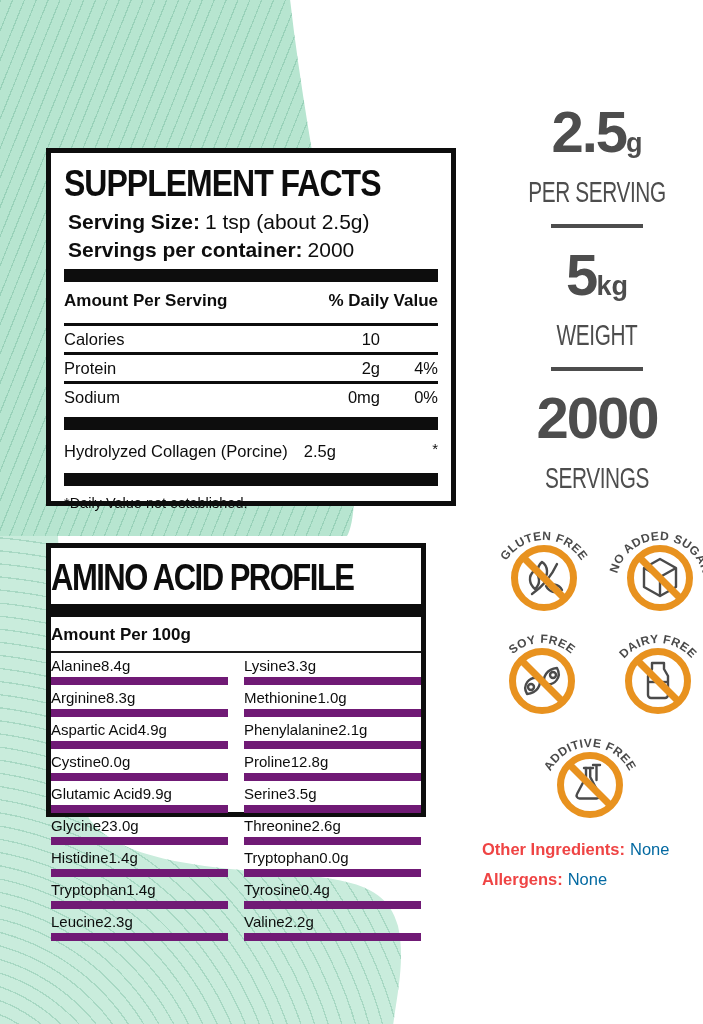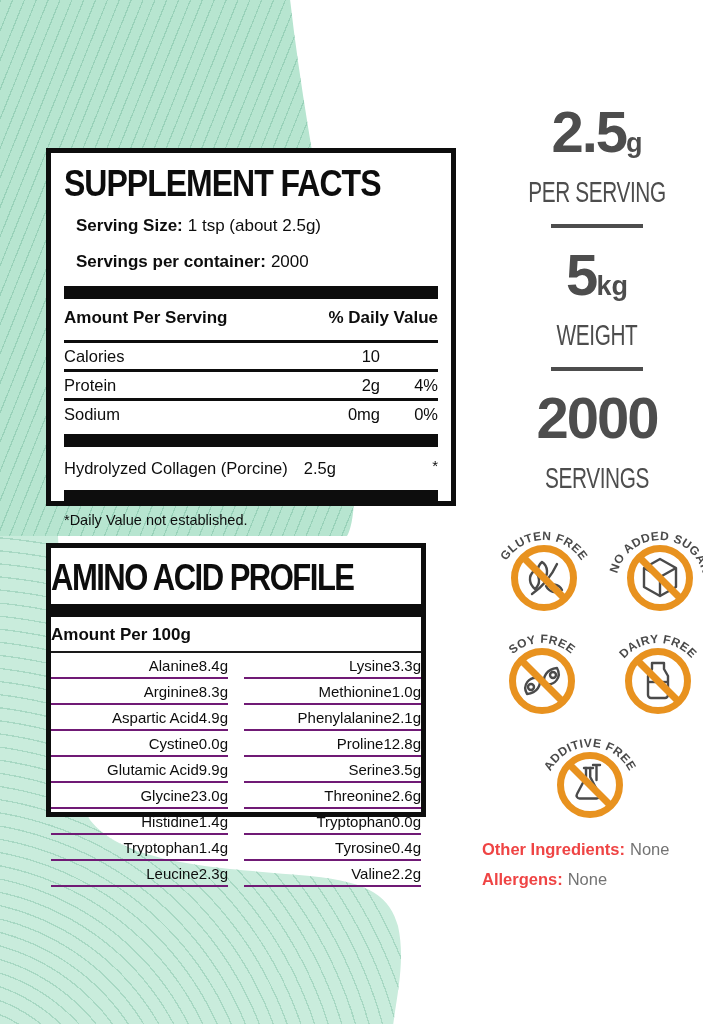--- a/index.html
+++ b/index.html
@@ -16,62 +16,62 @@
 
   
   .panel{position:absolute;background:#fff;border:5px solid #0d0d0d;box-sizing:border-box;}
   .sf{left:46px;top:148px;width:410px;height:358px;padding:6px 13px;}
   .aa{left:46px;top:543px;width:380px;height:274px;padding:6px 0;}
 
   .big-title{font-size:32px;font-weight:bold;letter-spacing:-1px;white-space:nowrap;
              transform:scaleY(1.18);transform-origin:left center;margin:6px 0 8px;}
   .aa .big-title{font-size:31px;letter-spacing:-1.5px;}
 
-  .kv{font-size:17px;line-height:24px;margin:12px;}
+  .kv{font-size:21px;line-height:24px;margin:4px;}
   .kv b{margin-right:5px;}
   .bar{height:13px;background:#0d0d0d;margin:7px 0;}
 
   .sf-head{display:flex;justify-content:space-between;font-weight:bold;font-size:17px;
            line-height:24px;border-bottom:3px solid #0d0d0d;padding-bottom:10px;}
   .sf-row{display:flex;align-items:baseline;font-size:16.5px;padding:4px 0 3px;}
   .sf-row .n{flex:1;}
   .sf-row .a{width:86px;text-align:right;}
   .sf-row .d{width:58px;text-align:right;}
   .sf-row.ruled{border-bottom:3px solid #0d0d0d;}
   .sf-row.collagen{padding:5px 0;}
   .sf-row.collagen .n{flex:0 0 auto;}
   .sf-row.collagen .a{width:auto;margin-left:16px;text-align:left;}
   .sf-row.collagen .d{flex:1;font-size:15px;align-self:flex-start;line-height:10px;padding-top:2px;}
   .footnote{font-size:14.5px;line-height:20px;margin:6px 0 0;}
 
   .aa-sub{font-size:17px;font-weight:bold;line-height:22px;margin:2px 0 5px;}
   .aa-toprule{border-bottom:2px solid #1a1a1a;}
   .aa-cols{display:flex;gap:16px;margin-top:0;}
   .aa-col{flex:1;min-width:0;}
-  .aa-row{display:flex;justify-content:flex-end;font-size:15px;line-height:19px;
-          padding:3px 0 2px;border-bottom:2px solid #701a75;}
+  .aa-row{display:flex;justify-content:flex-start;font-size:15px;line-height:19px;
+          padding:3px 0 2px;border-bottom:8px solid #701a75;}
 
   
   .stats{position:absolute;left:482px;top:104px;width:230px;text-align:center;color:#4d4d4d;}
   .stat-value{line-height:56px;white-space:nowrap;}
   .stat-value .num{font-size:58px;font-weight:bold;letter-spacing:-2px;}
   .stat-value .unit{font-size:27px;font-weight:bold;}
   .stat-label{font-size:26px;line-height:30px;letter-spacing:-.5px;transform:scale(.8,1.1);
               transform-origin:center;white-space:nowrap;margin-top:2px;}
   .stat-divider{width:92px;height:4px;background:#4d4d4d;margin:17px auto 19px;}
 
   
   .badge{position:absolute;width:116px;height:104px;}
   .badge svg{display:block;width:116px;height:104px;}
 
   
   .footer{position:absolute;left:482px;top:840px;color:#4f4f4f;font-size:16.5px;}
   .footer p{margin:0 0 11px;}
   .footer b{color:#ef4444;margin-right:5px;}
-  .footer span{color:#737373;}
+  .footer span{color:#0369a1;}
 </style>
 </head>
 <body>
 
 <div class="canvas">
 
   <div class="bg-top"></div>
   <div class="bg-bottom"></div>
 
   <section class="panel sf">

